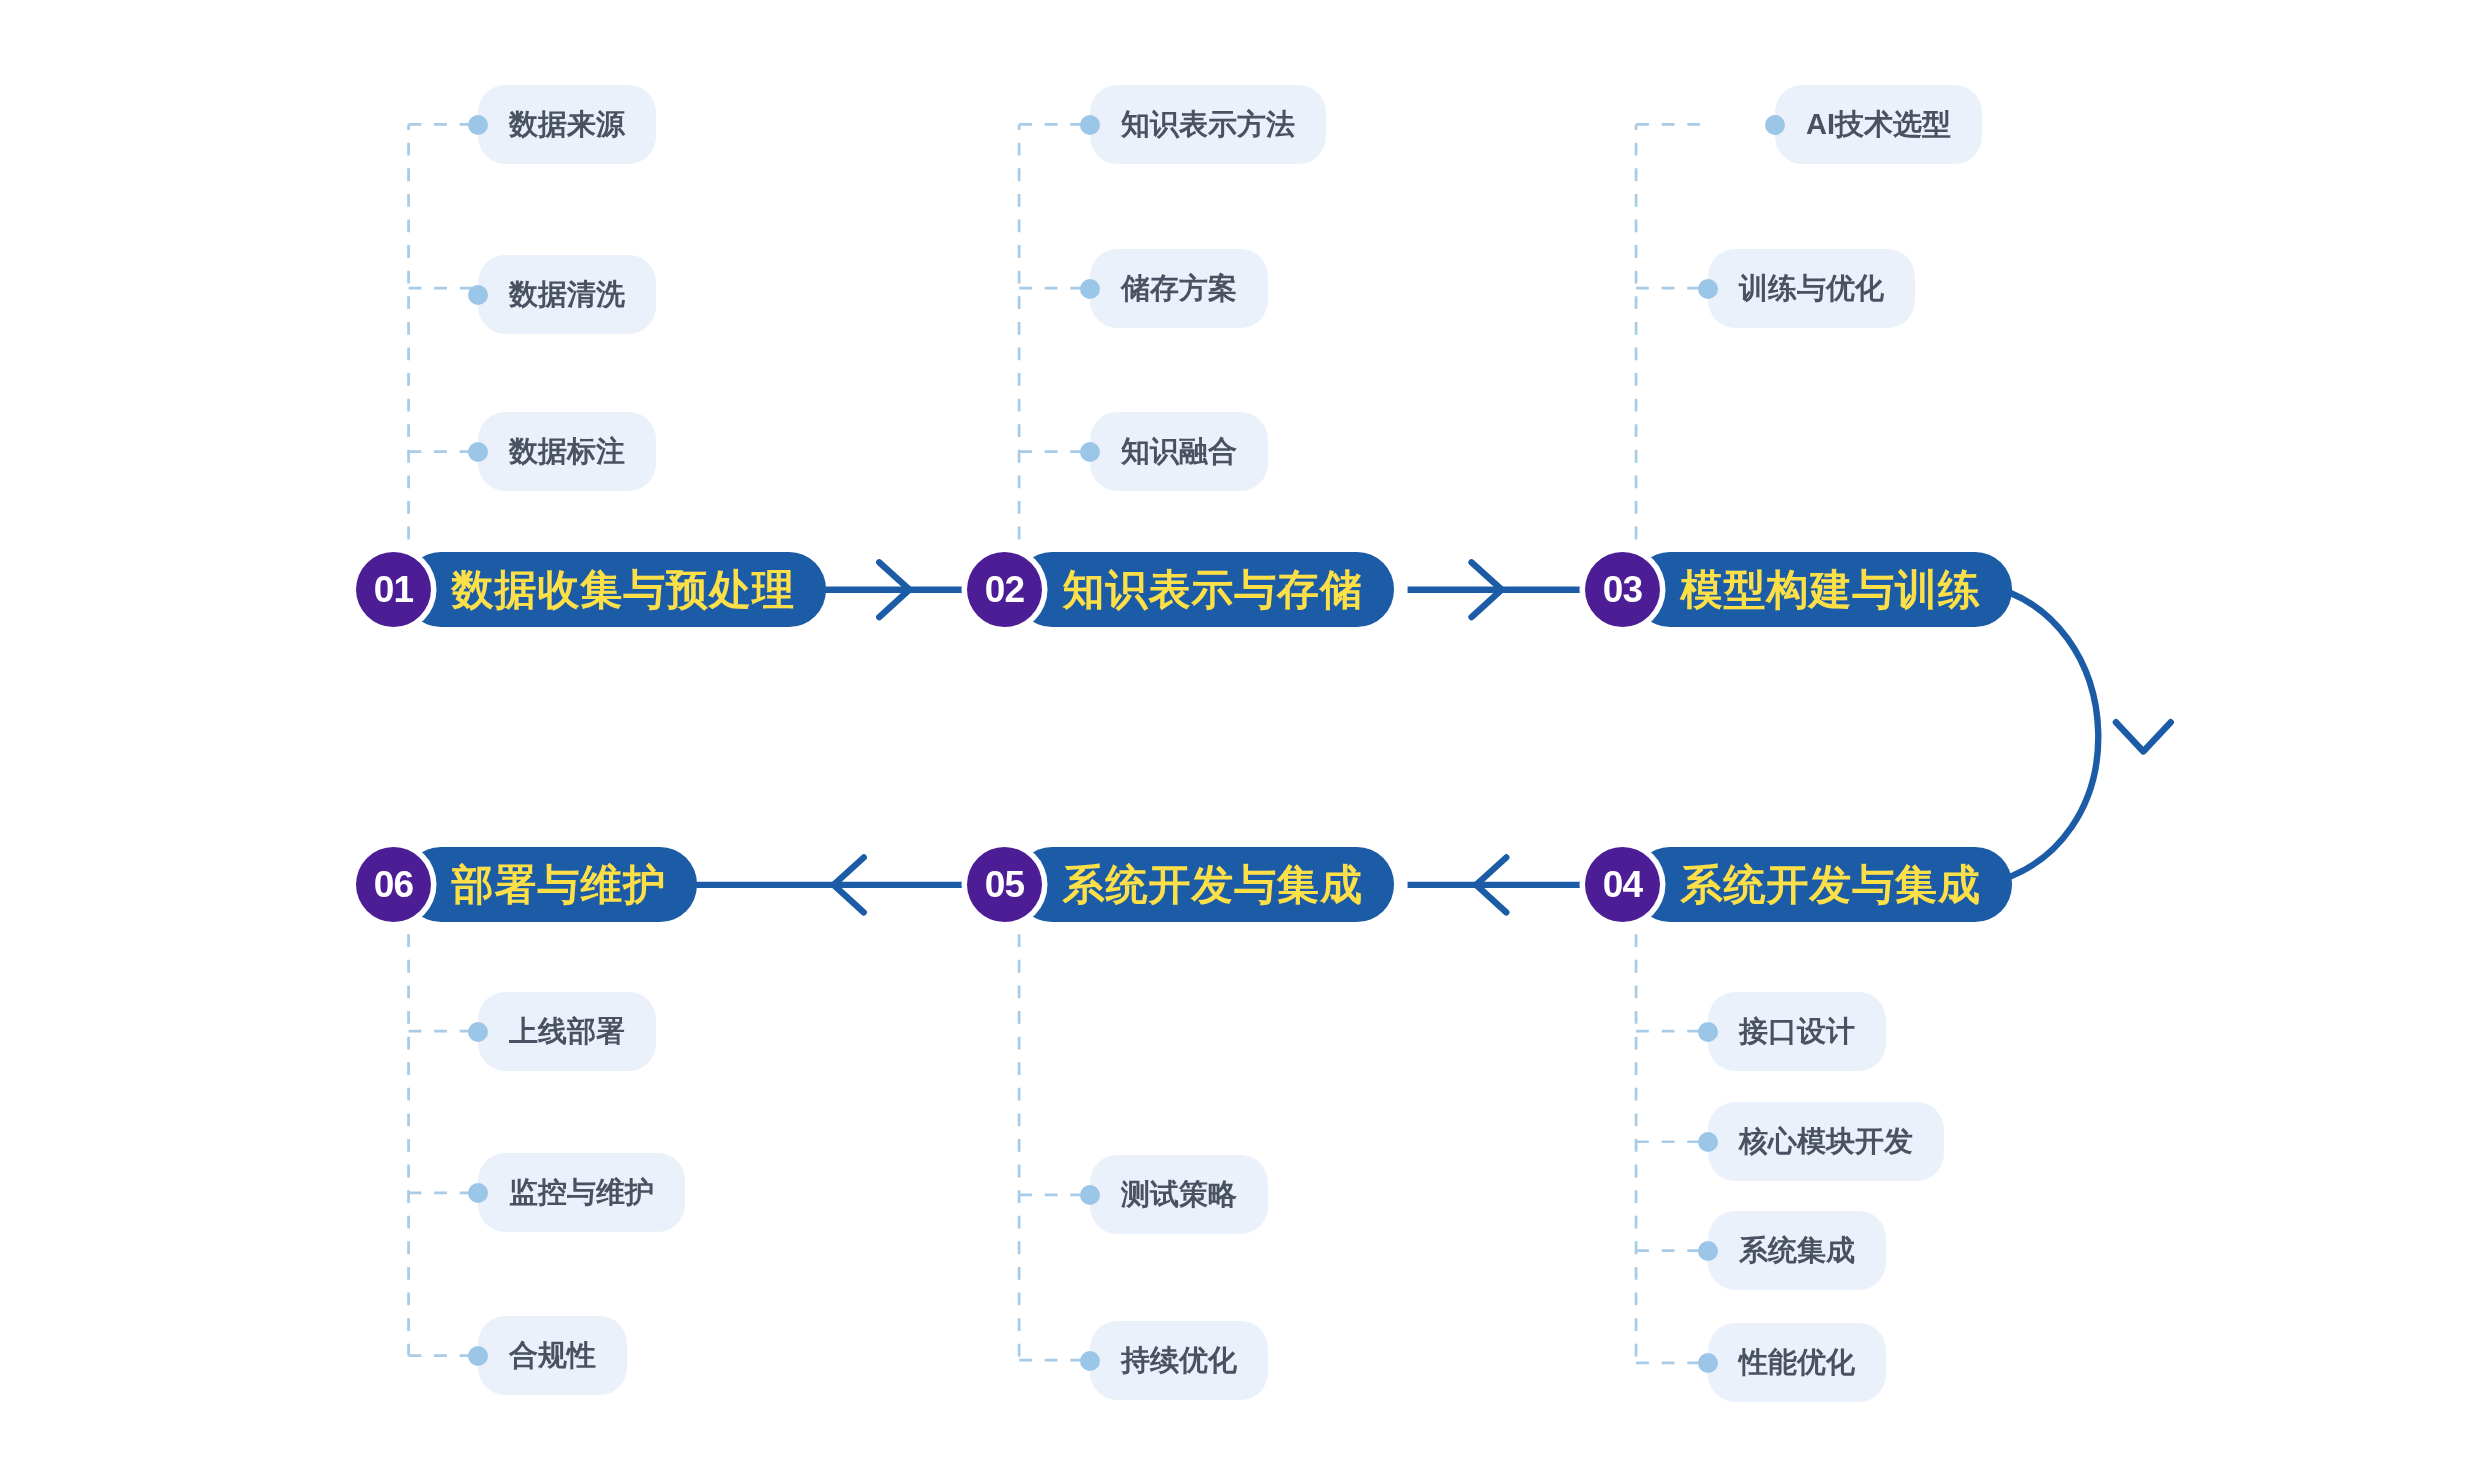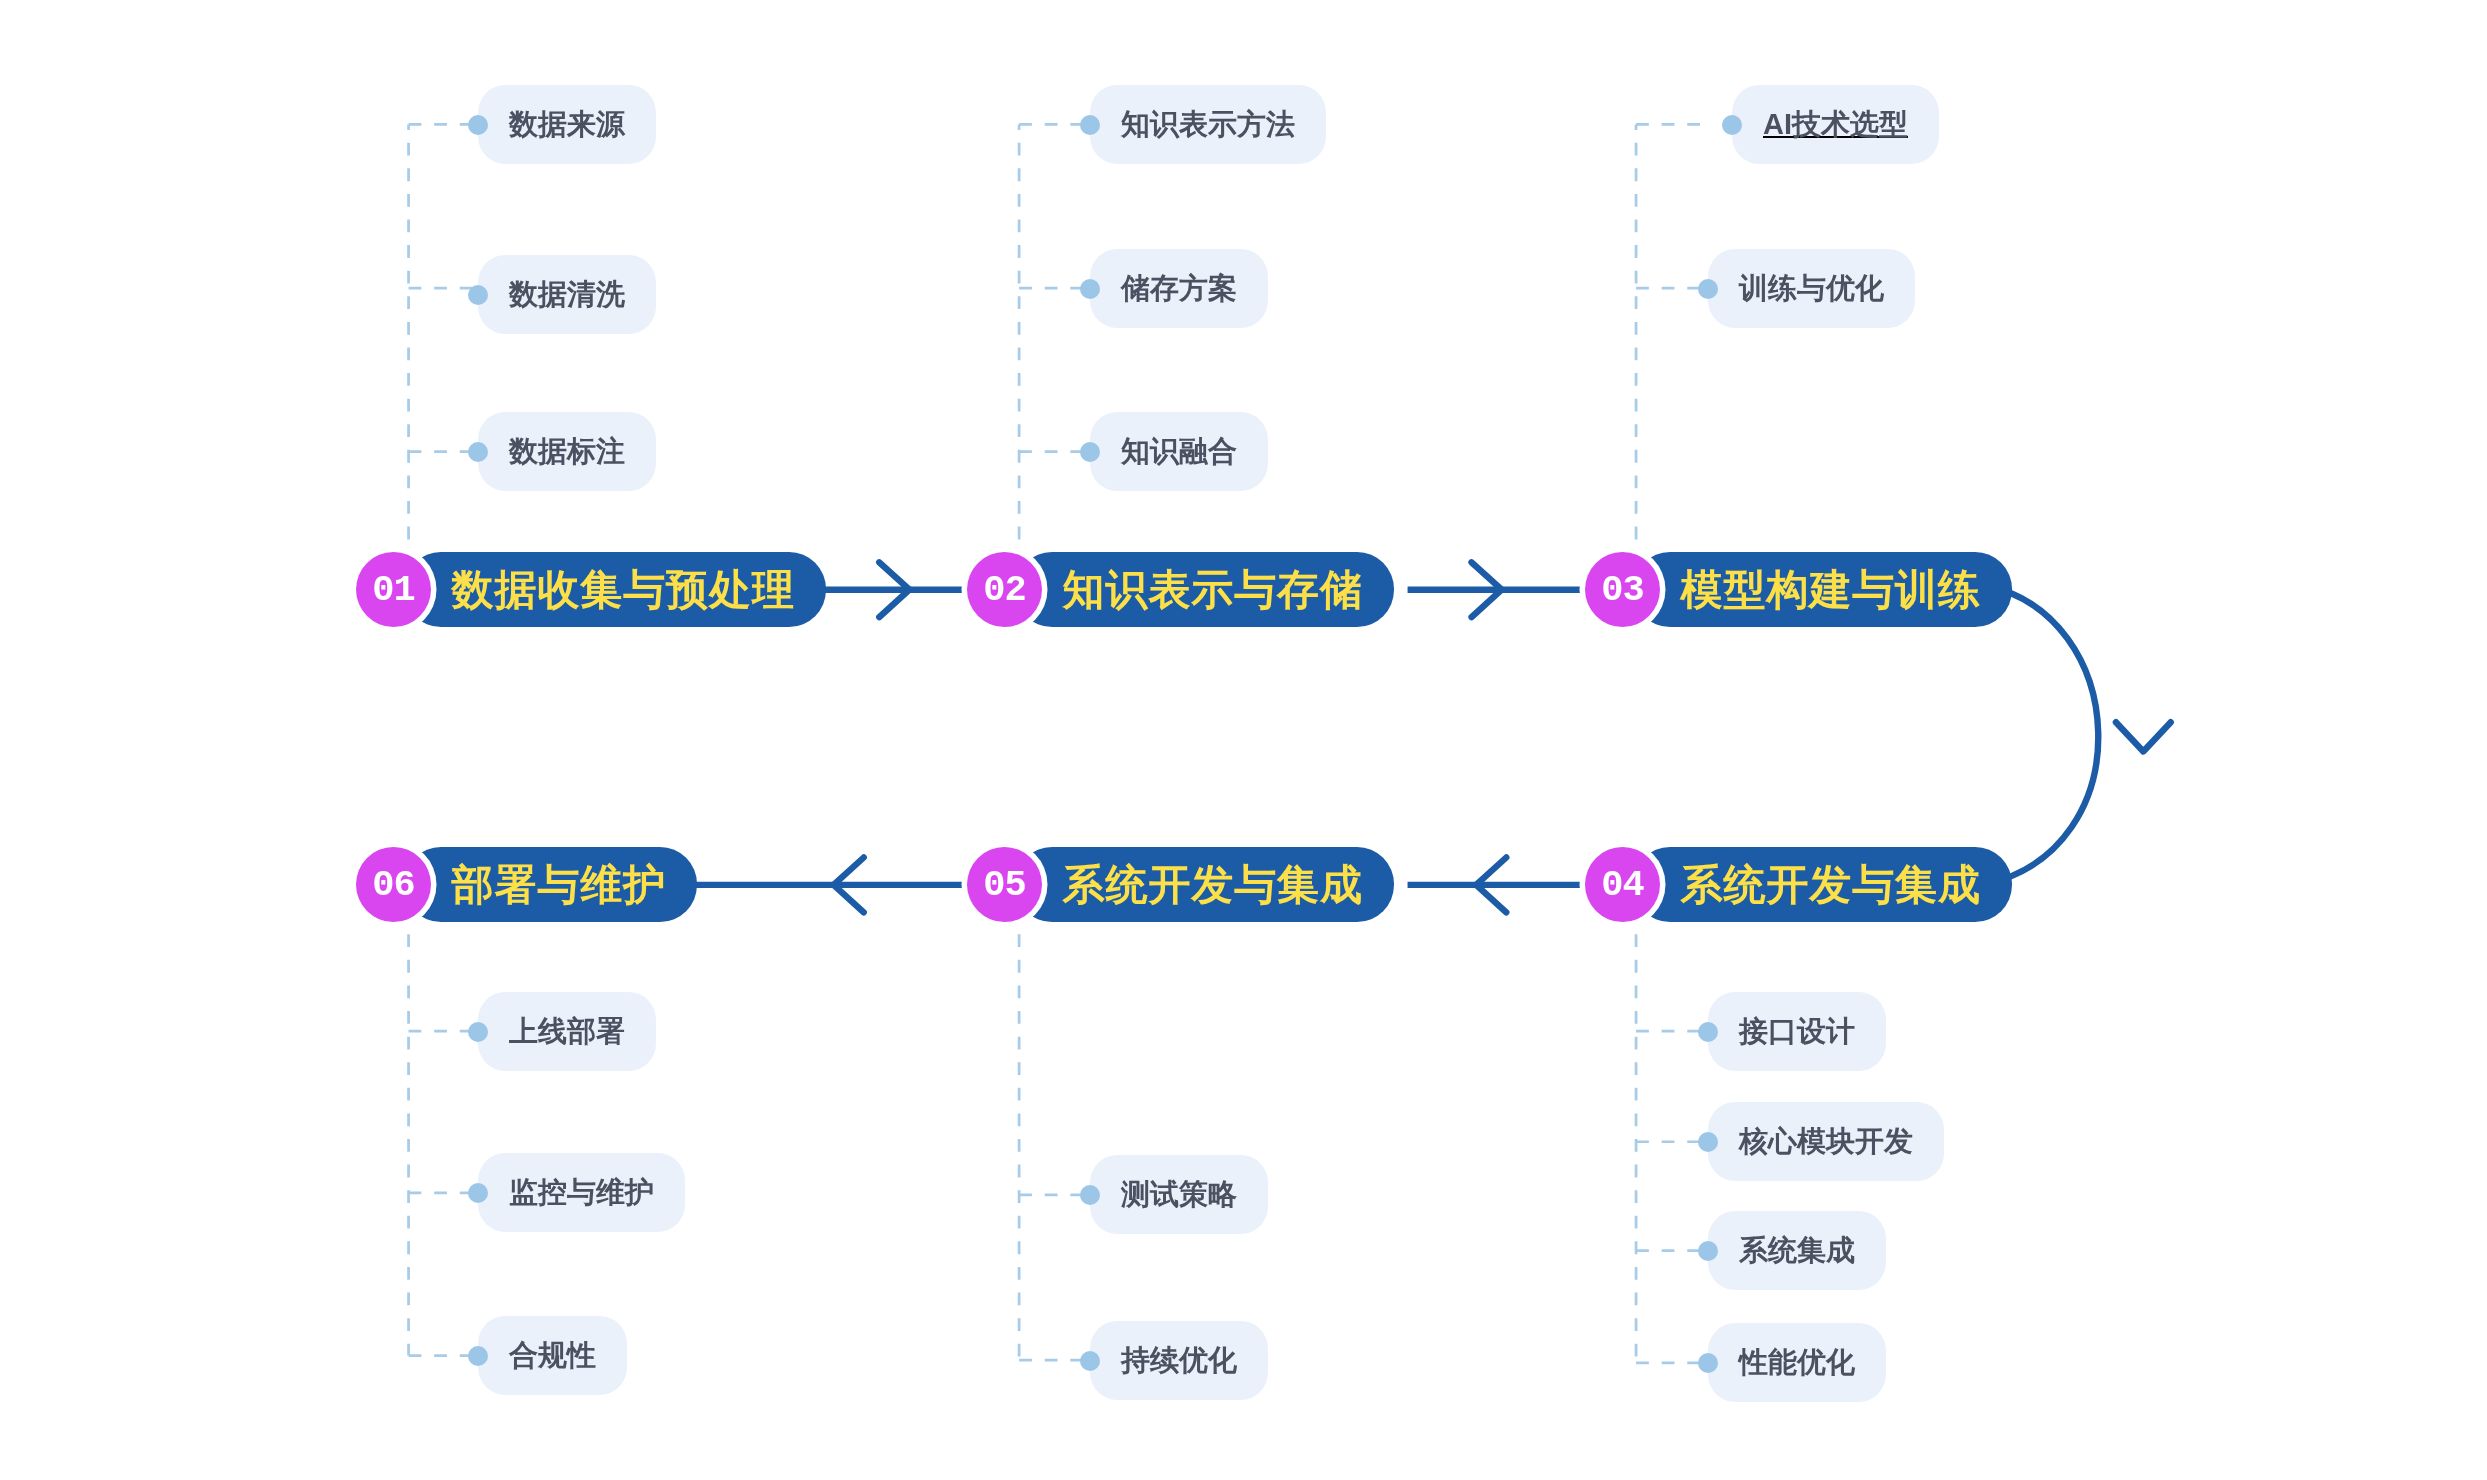--- a/index.html
+++ b/index.html
@@ -12,28 +12,27 @@
 
   
   .stage{
     position:absolute;
     height:75px;
     display:flex;align-items:center;
     z-index:5;
   }
   .stage-badge{
     width:75px;height:75px;border-radius:50%;
-    background:#d946ef;
+    background:#4c1d95;
     color:#ffffff;
     display:flex;align-items:center;justify-content:center;
     font-size:37px;font-weight:bold;
     letter-spacing:-0.9px;
     position:relative;z-index:3;
     box-shadow:0 0 0 5.5px #ffffff;
-    font-family:Liberation Mono, monospace;
   }
   .stage-pill{
     height:75px;
     margin-left:-27.4px;
     padding:0 31px 0 48px;
     border-radius:37px;
     background:#1c5ba6;
     color:#fde047;
     display:flex;align-items:center;
     font-size:42px;font-weight:bold;
@@ -158,21 +157,21 @@
   </div>
   <div class="sub" style="left:1080px;top:261px;">
     <span class="sub-dot"></span>
     <span class="sub-pill">储存方案</span>
   </div>
   <div class="sub" style="left:1080px;top:424px;">
     <span class="sub-dot"></span>
     <span class="sub-pill">知识融合</span>
   </div>
 
-  <div class="sub" style="left:1722px;top:97px;text-decoration:underline;">
+  <div class="sub" style="left:1765px;top:97px;">
     <span class="sub-dot"></span>
     <span class="sub-pill">AI技术选型</span>
   </div>
   <div class="sub" style="left:1698px;top:261px;">
     <span class="sub-dot"></span>
     <span class="sub-pill">训练与优化</span>
   </div>
 
   <div class="stage" style="left:356px;top:552px;">
     <div class="stage-badge">01</div>

